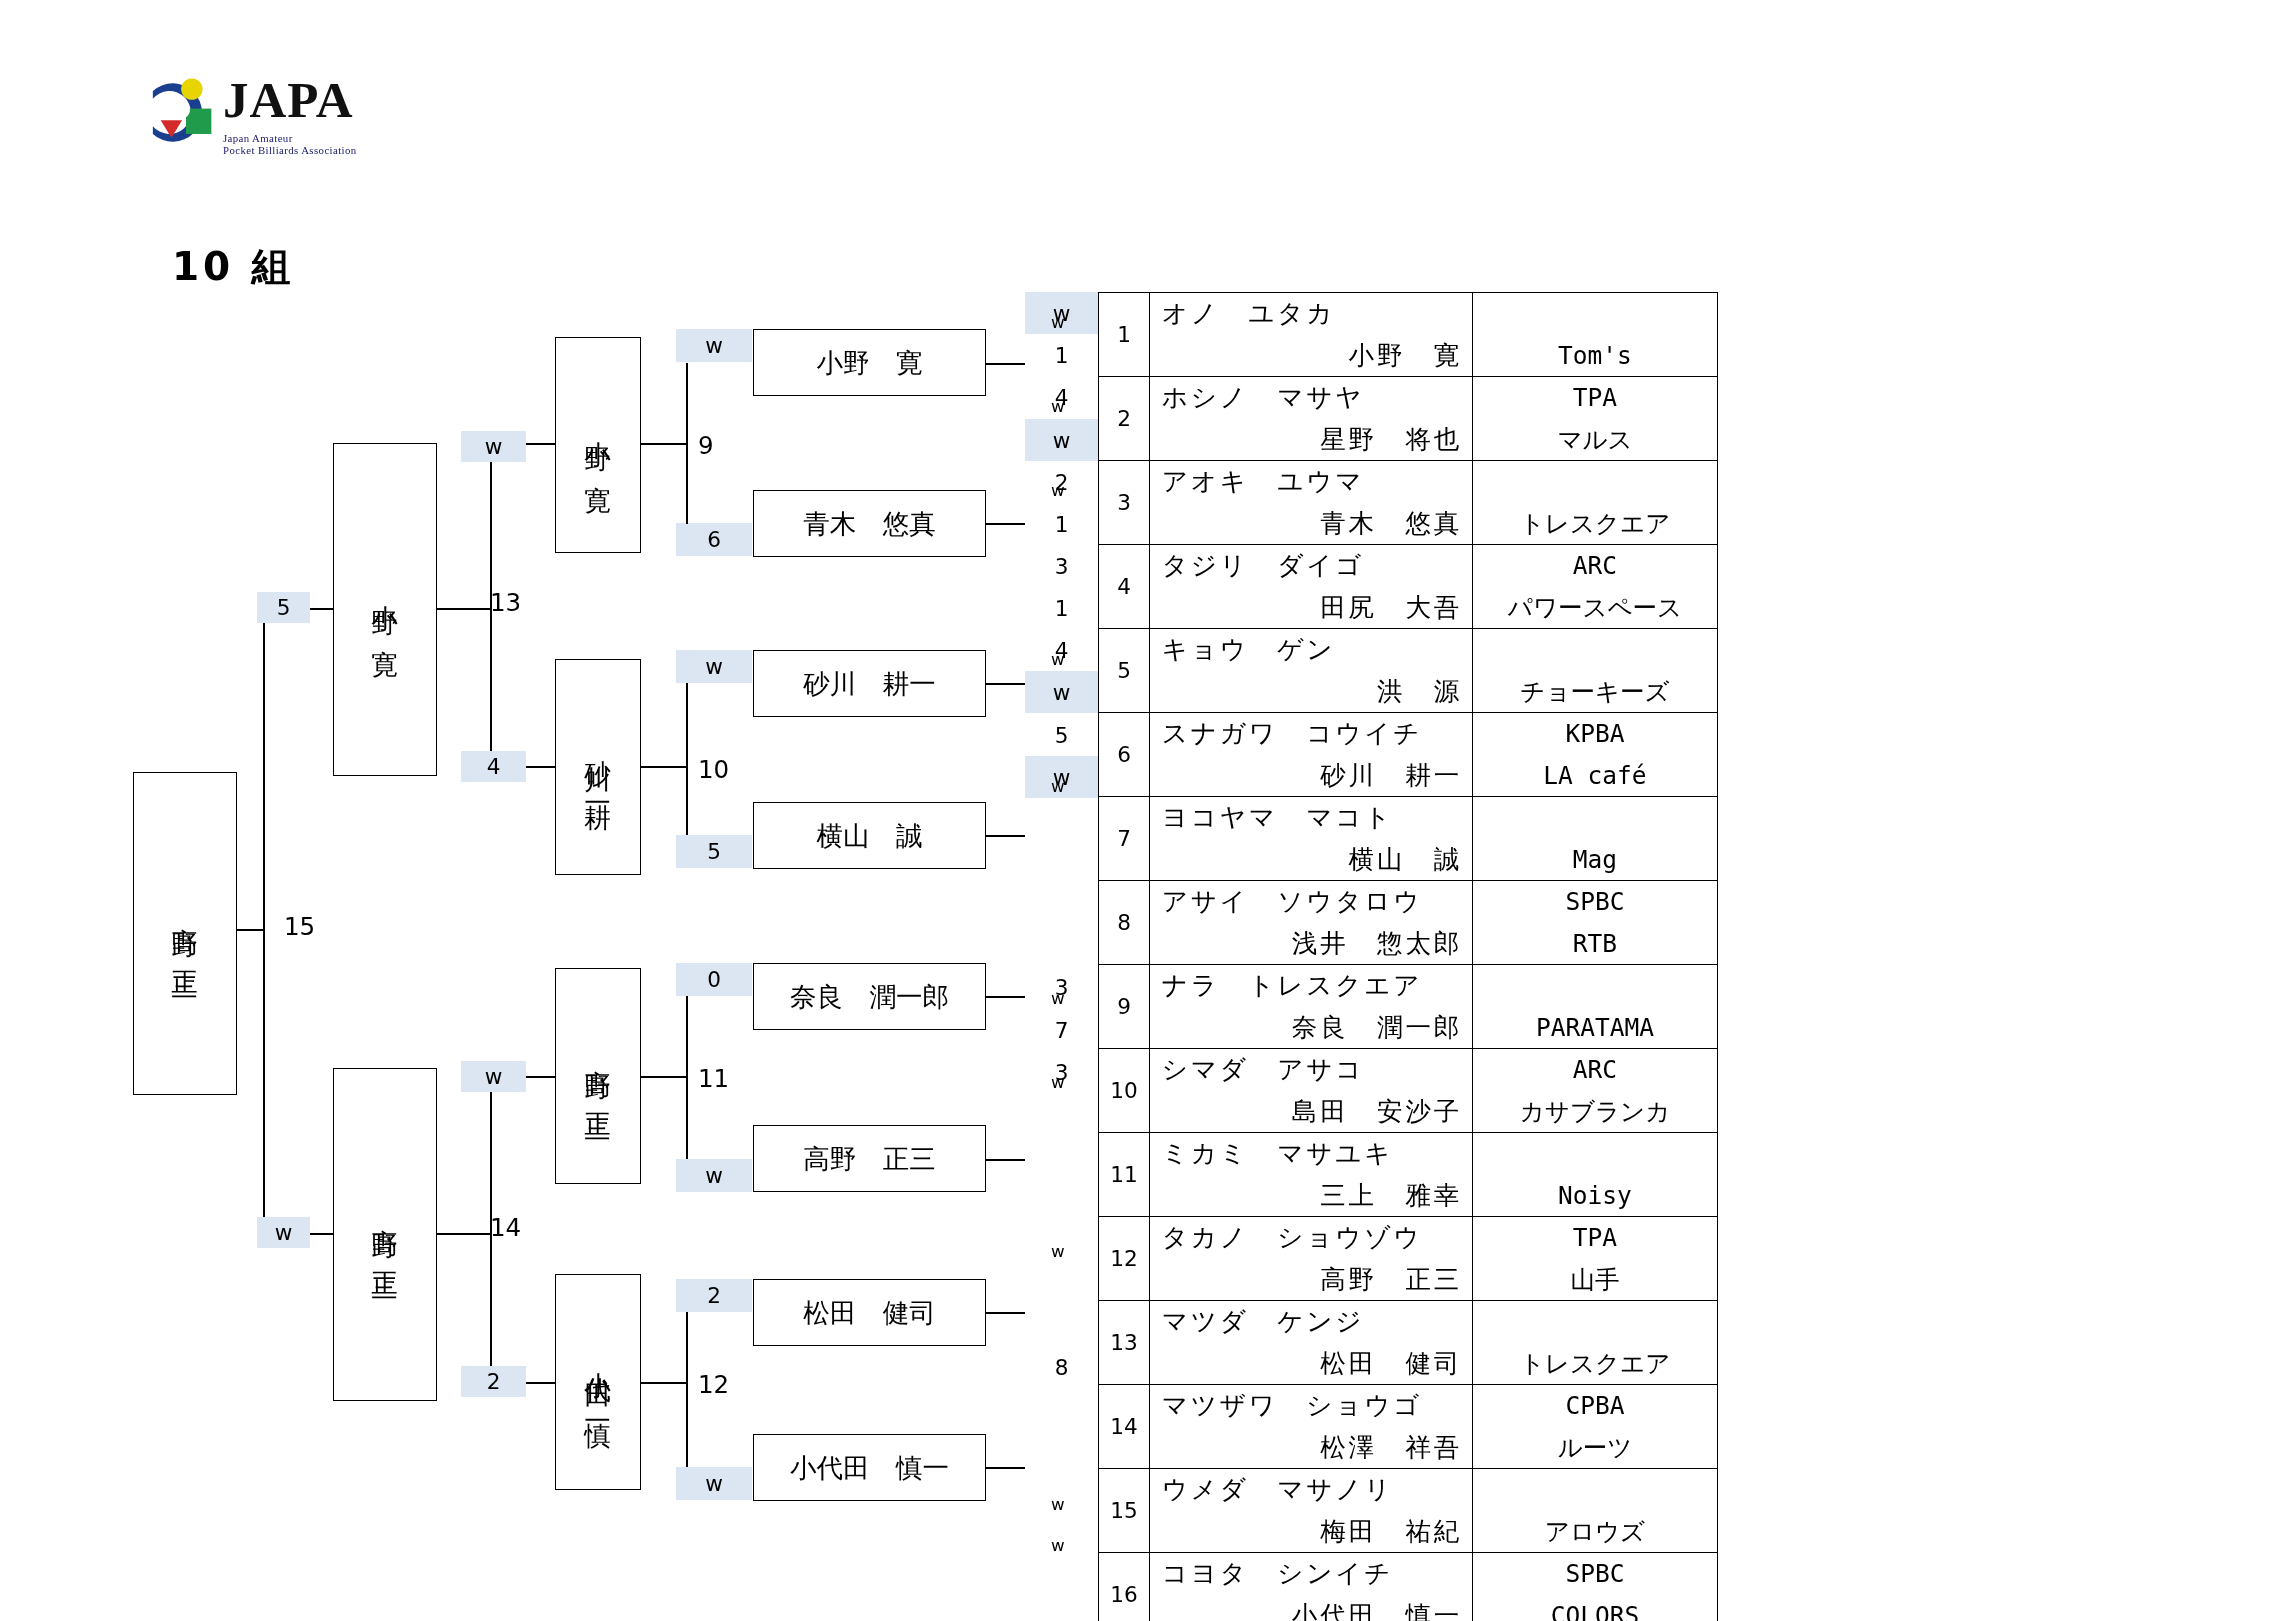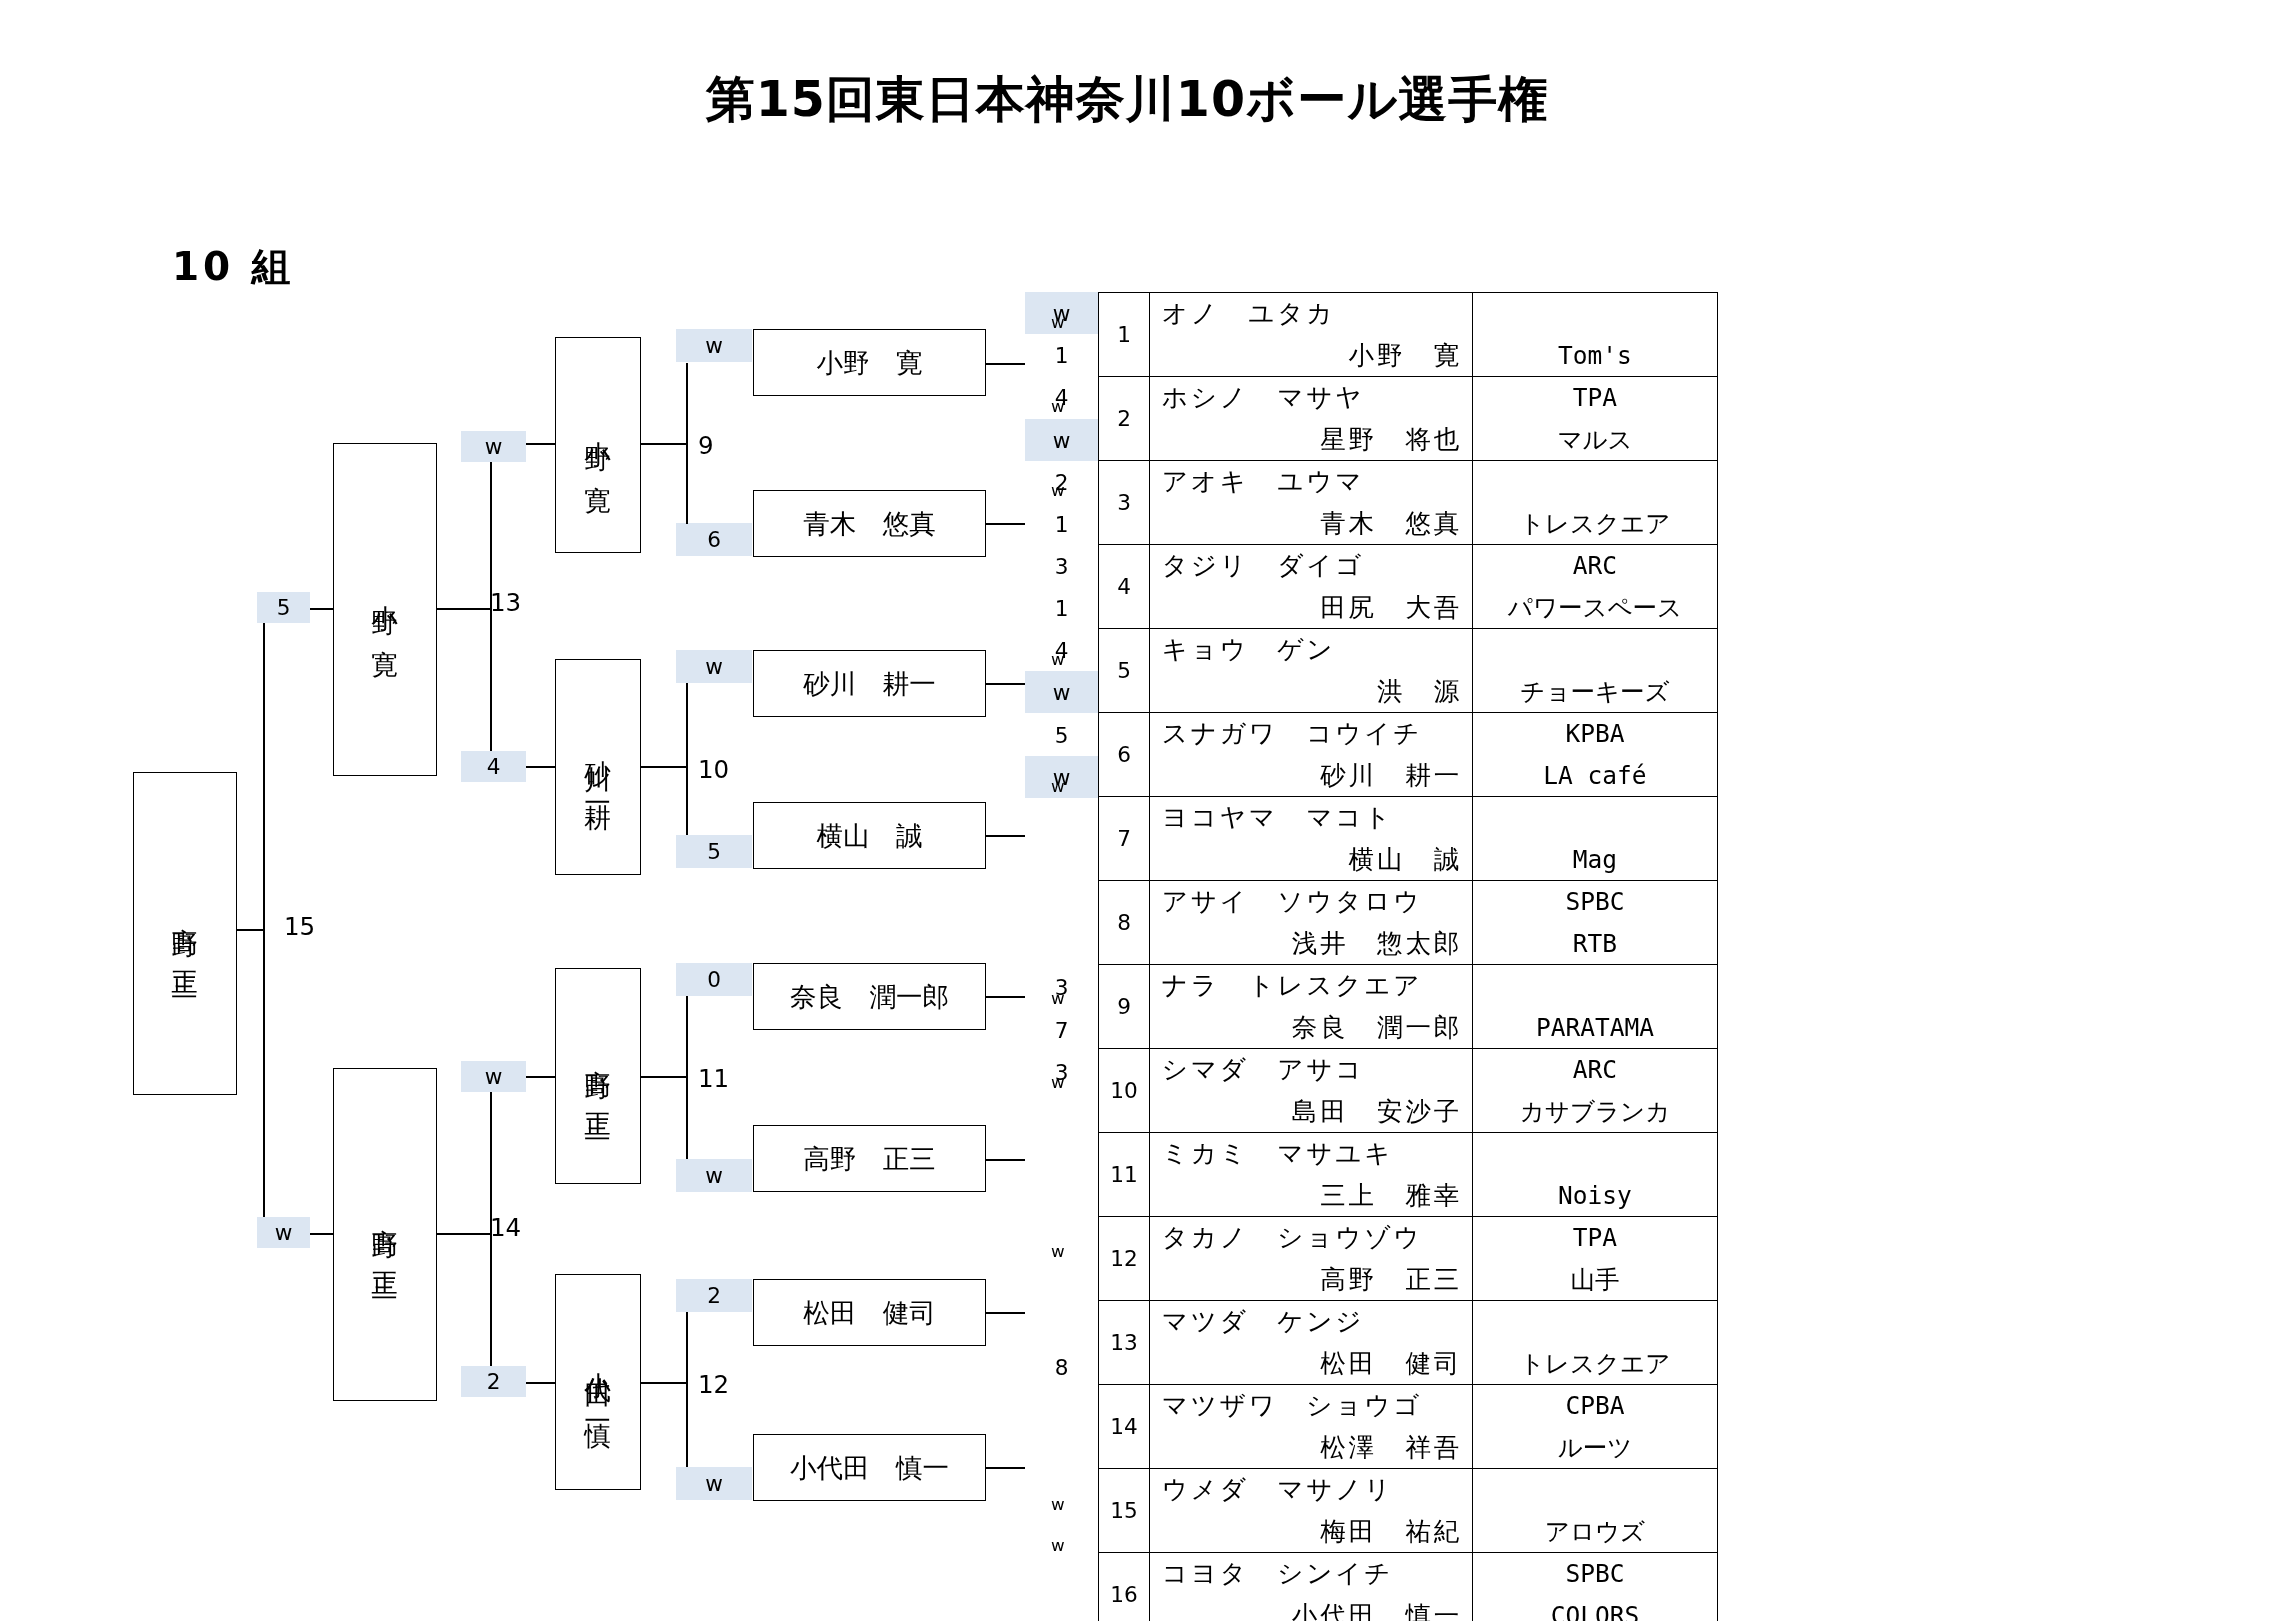--- a/index.html
+++ b/index.html
@@ -137,22 +137,35 @@
   .results td.team.top { border-bottom-style:none; }
   .results td.team.bot { border-top-style:none; }
 
   .bracket-score-col { position:absolute; }
 </style>
 </head>
 <body>
 
 <div class="page">
 
-
-  <div class="doc-title">第15回東日本神奈川10ボール選手権</div>
+  <div class="logo">
+    <svg class="logo-mark" viewBox="0 0 80 72">
+      <path d="M6 14 A30 30 0 1 1 6 58 L6 50 A22 22 0 1 0 6 22 Z" fill="#1a3f8f"></path>
+      <circle cx="46" cy="12" r="11" fill="#e8d400"></circle>
+      <path d="M14 44 L36 44 L25 62 Z" fill="#d42a2a"></path>
+      <rect x="40" y="32" width="26" height="26" fill="#1f9b4b"></rect>
+      <circle cx="36" cy="34" r="8" fill="#ffffff"></circle>
+    </svg>
+    <div class="logo-text">
+      <div class="logo-title">JAPA</div>
+      <div class="logo-sub1">Japan Amateur</div>
+      <div class="logo-sub2">Pocket Billiards Association</div>
+    </div>
+  </div>
+
 
 
   <div class="group-label">10 組</div>
 
   <table class="results">
 
     <tbody>
         <tr>
       <td class="seed" rowspan="2">1</td>
       <td class="kana">オノ　ユタカ</td>

